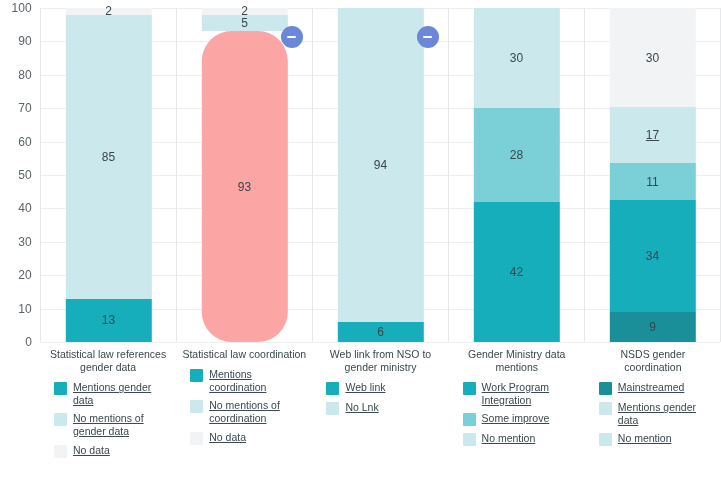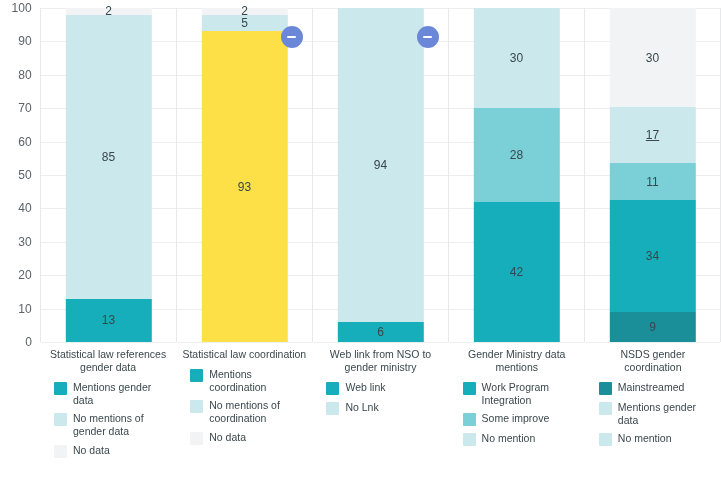--- a/index.html
+++ b/index.html
@@ -148,20 +148,21 @@
     display: flex;
     flex-direction: column;
     gap: 6px;
     padding-left: 8px;
   }
   .legend-item {
     display: flex;
     flex-direction: row;
     align-items: flex-start;
     gap: 6px;
+    text-decoration: underline;
   }
   .swatch {
     width: 13px;
     height: 13px;
     flex: 0 0 13px;
     border-radius: 1px;
     margin-top: 1px;
   }
   .legend-label {
     font-size: 10.5px;
@@ -229,21 +230,21 @@
           <div class="gridline" style="top: 90%;"></div>
           <div class="gridline" style="top: 100%;"></div>
         </div>
         <div class="bar">
           <div class="seg tiny" style="height: 2%; background: rgb(242, 243, 245);">
             <span class="seg-label">2</span>
           </div>
           <div class="seg tiny" style="height: 5%; background: rgb(203, 232, 236);">
             <span class="seg-label">5</span>
           </div>
-          <div class="seg" style="height: 93%; background: #fde047;">
+          <div class="seg" style="height: 93%; background: #fca5a5; border-radius: 30px;">
             <span class="seg-label">93</span>
           </div>
         </div>
         <div class="badge" style="background: rgb(107, 135, 216); right: 7%; top: 18px;"></div>
       </div>
       <div class="panel">
         <div class="gridlines">
           <div class="gridline" style="top: 0%;"></div>
           <div class="gridline" style="top: 10%;"></div>
           <div class="gridline" style="top: 20%;"></div>

